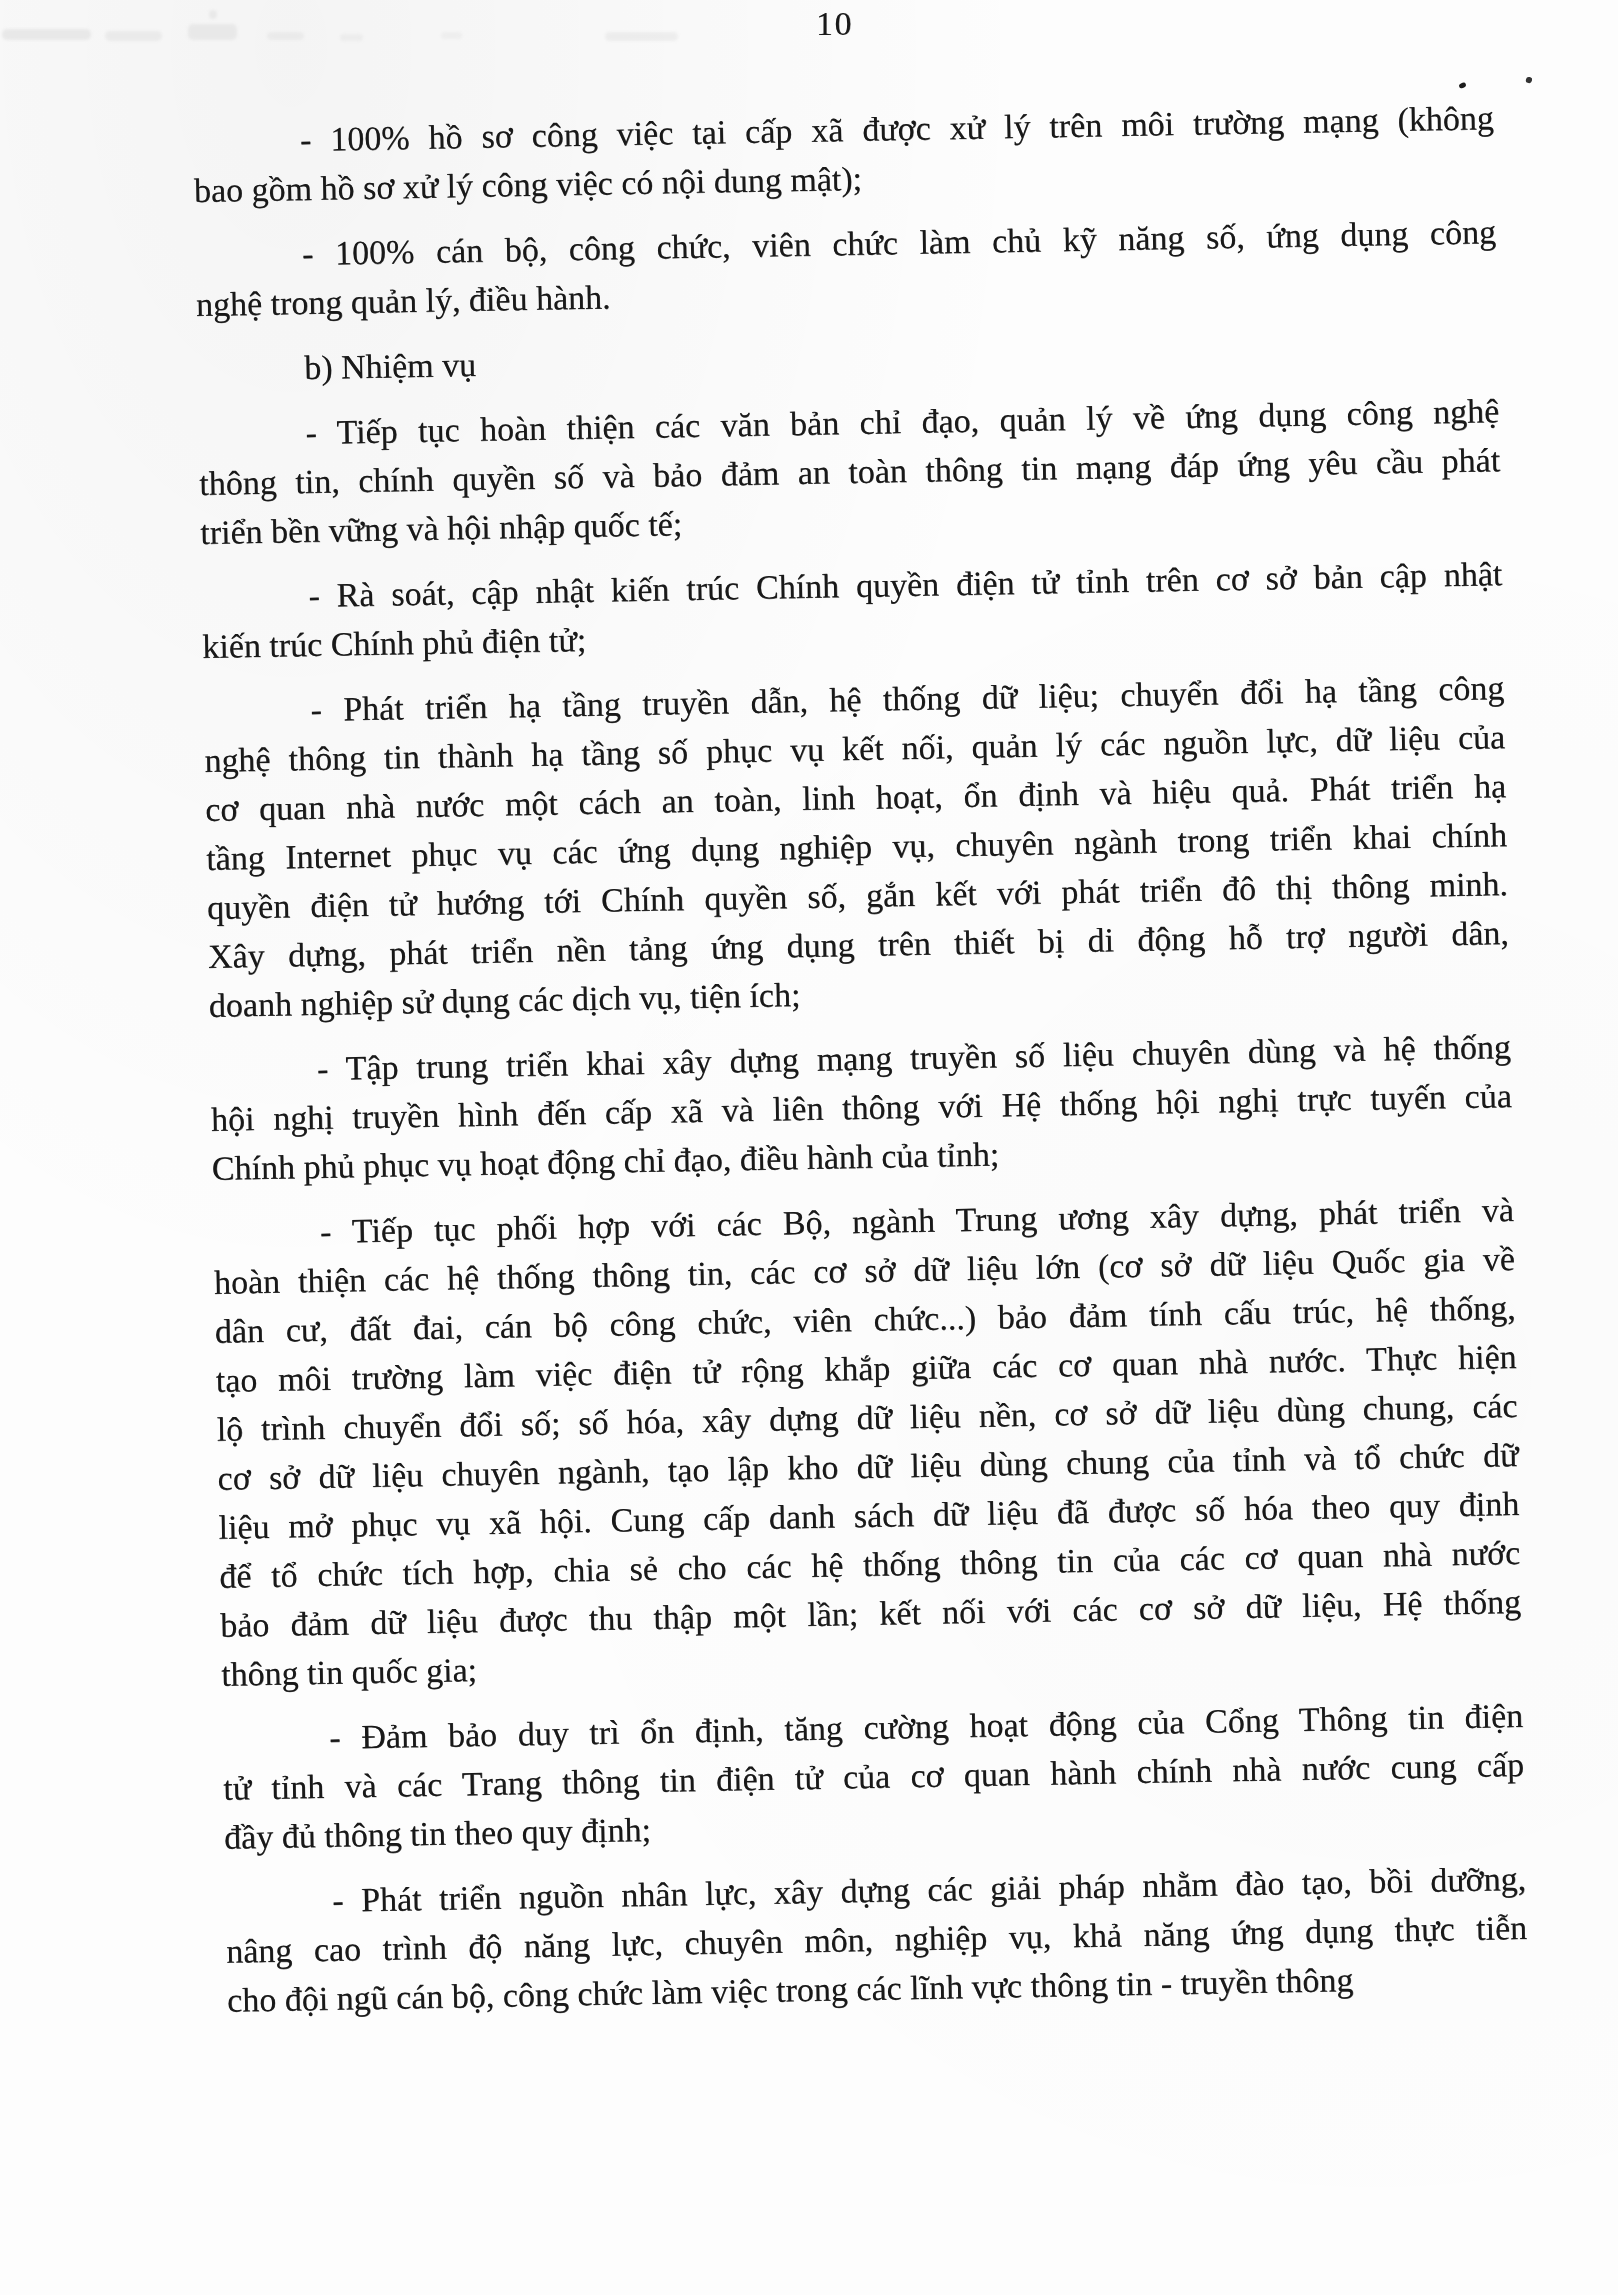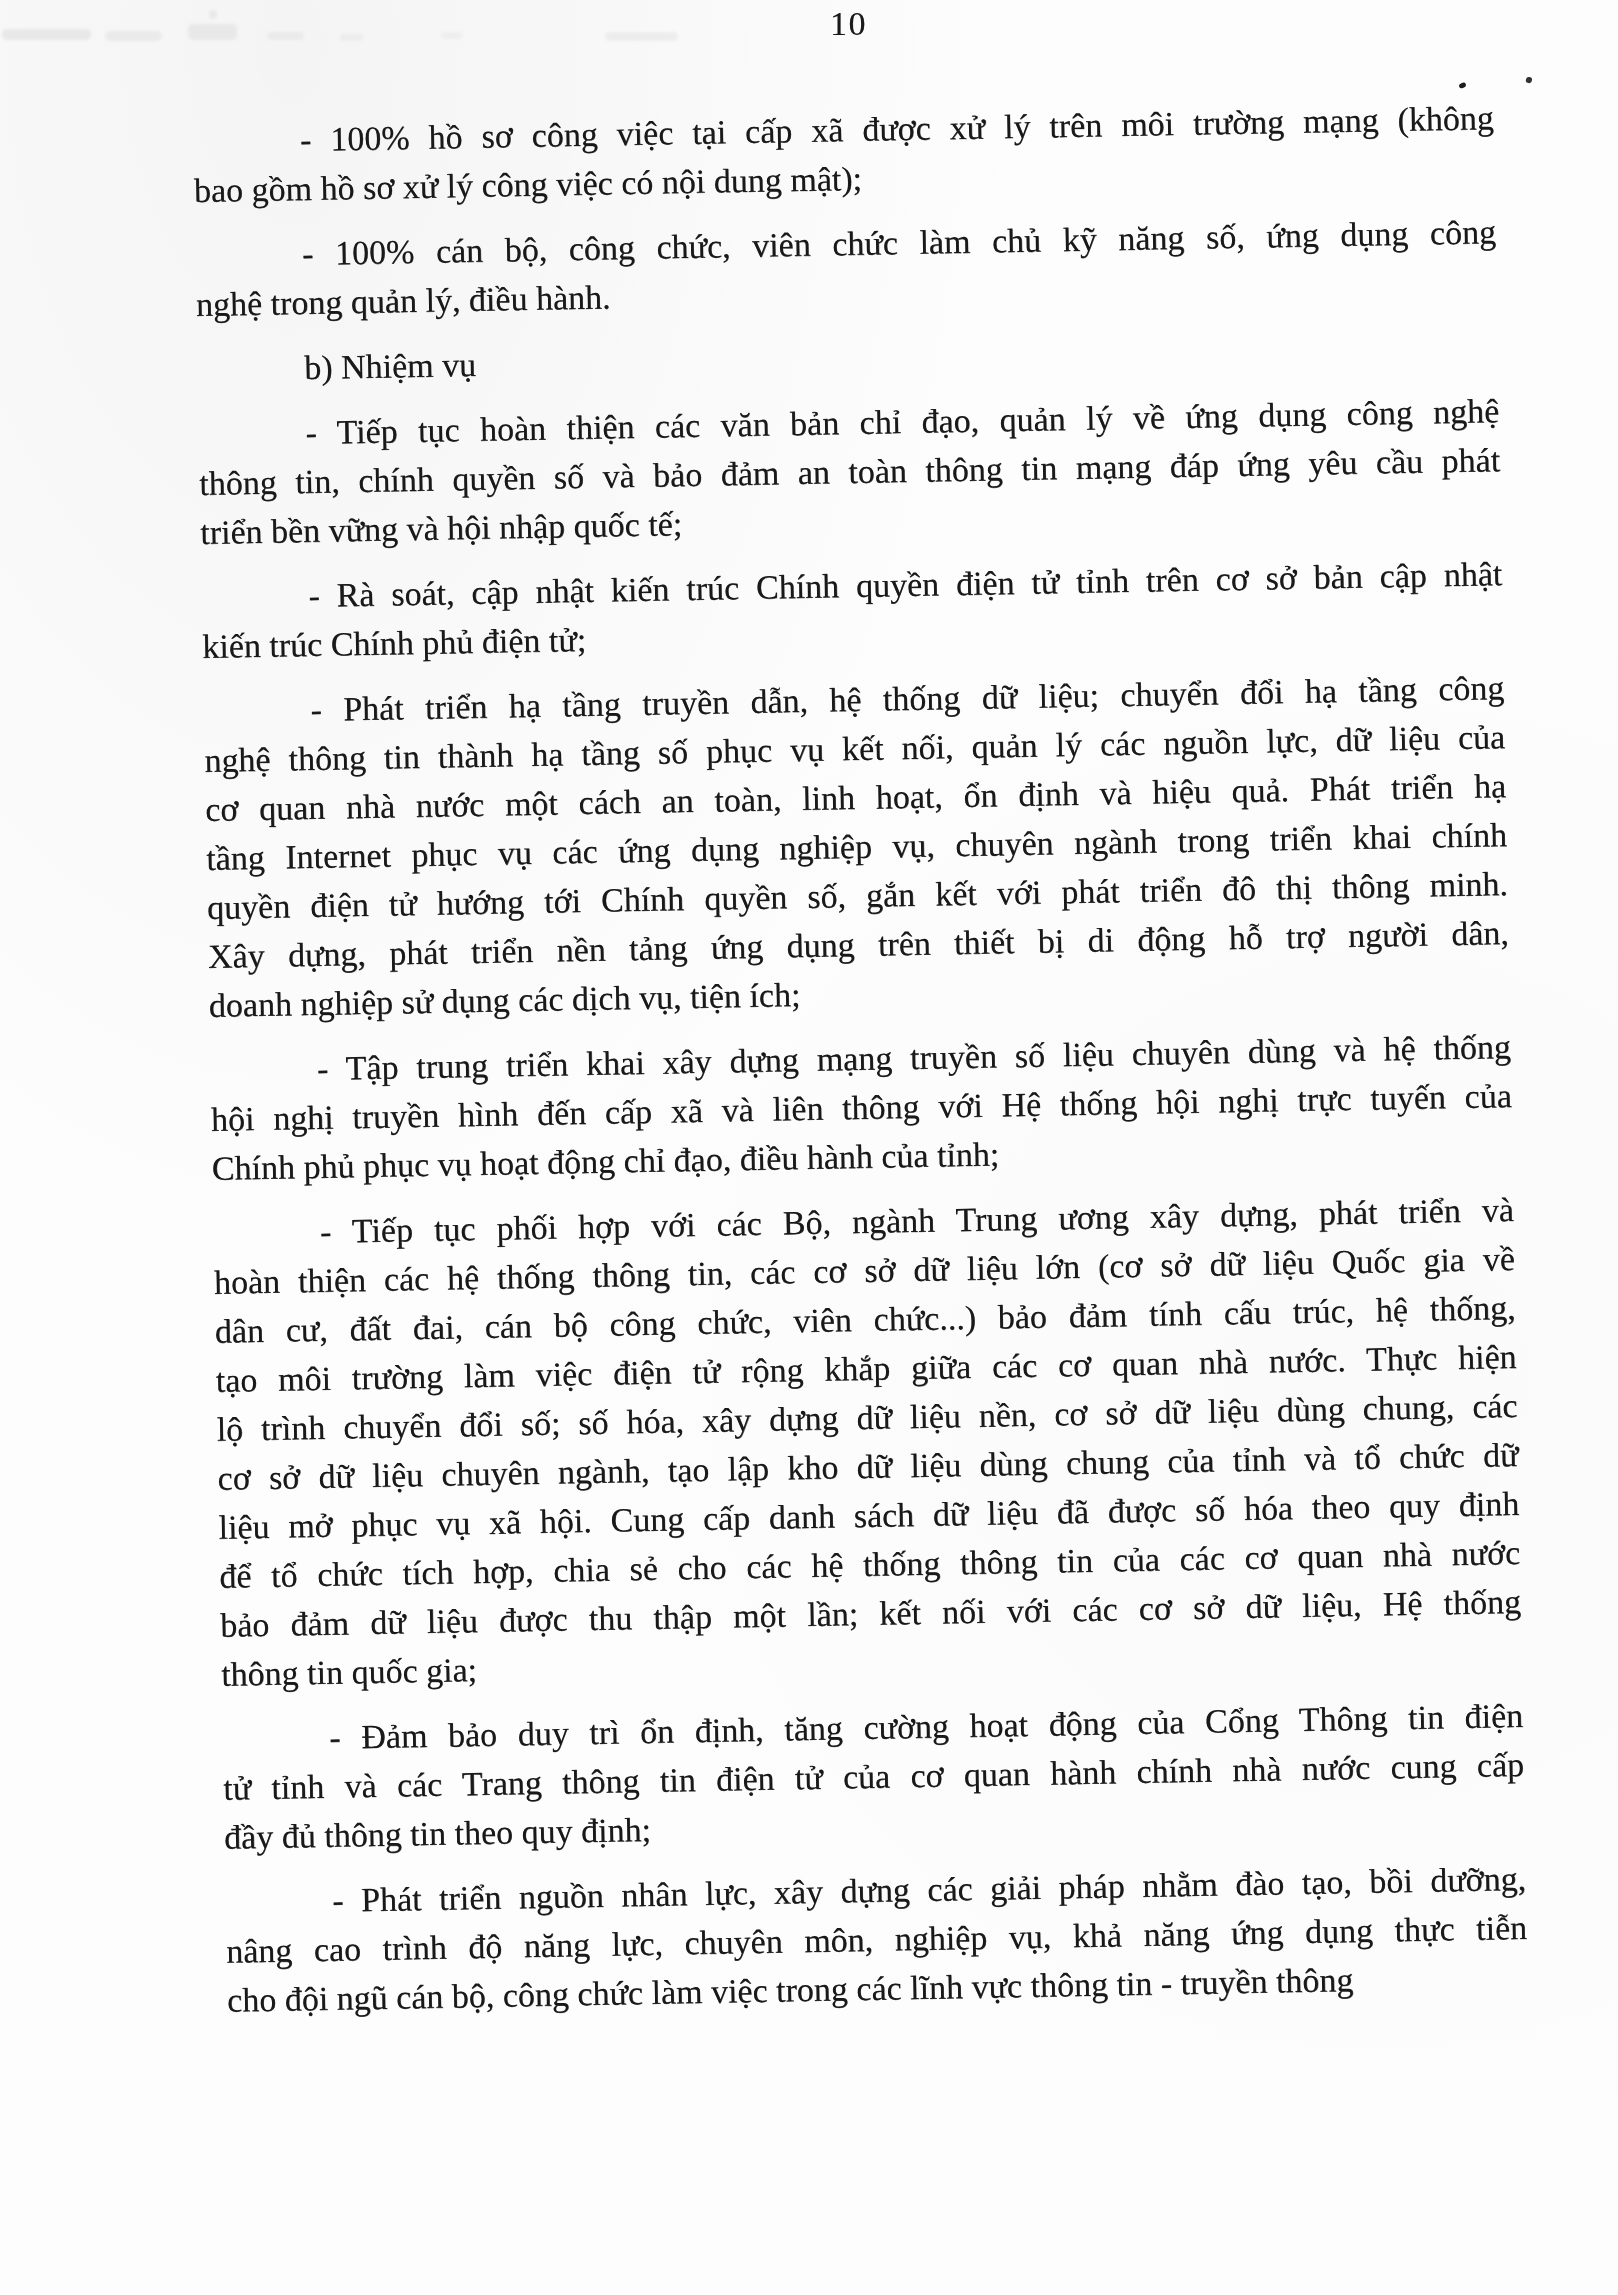--- a/index.html
+++ b/index.html
@@ -18,21 +18,21 @@
       #fdfdfd;
     overflow: hidden;
     font-family: "Liberation Serif", "DejaVu Serif", serif;
     color: #191919;
   }
   .page-number {
     position: absolute;
     top: 4.9px;
     left: 816px;
     width: 65px;
-    text-align: center;
+    text-align: left;
     font-size: 34px;
     line-height: 37px;
     letter-spacing: 1.6px;
     text-shadow: 0.3px 0.3px 0.6px rgba(25,25,25,0.55);
   }
   .content {
     position: absolute;
     top: 105px;
     left: 210px;
     width: 1301px;

